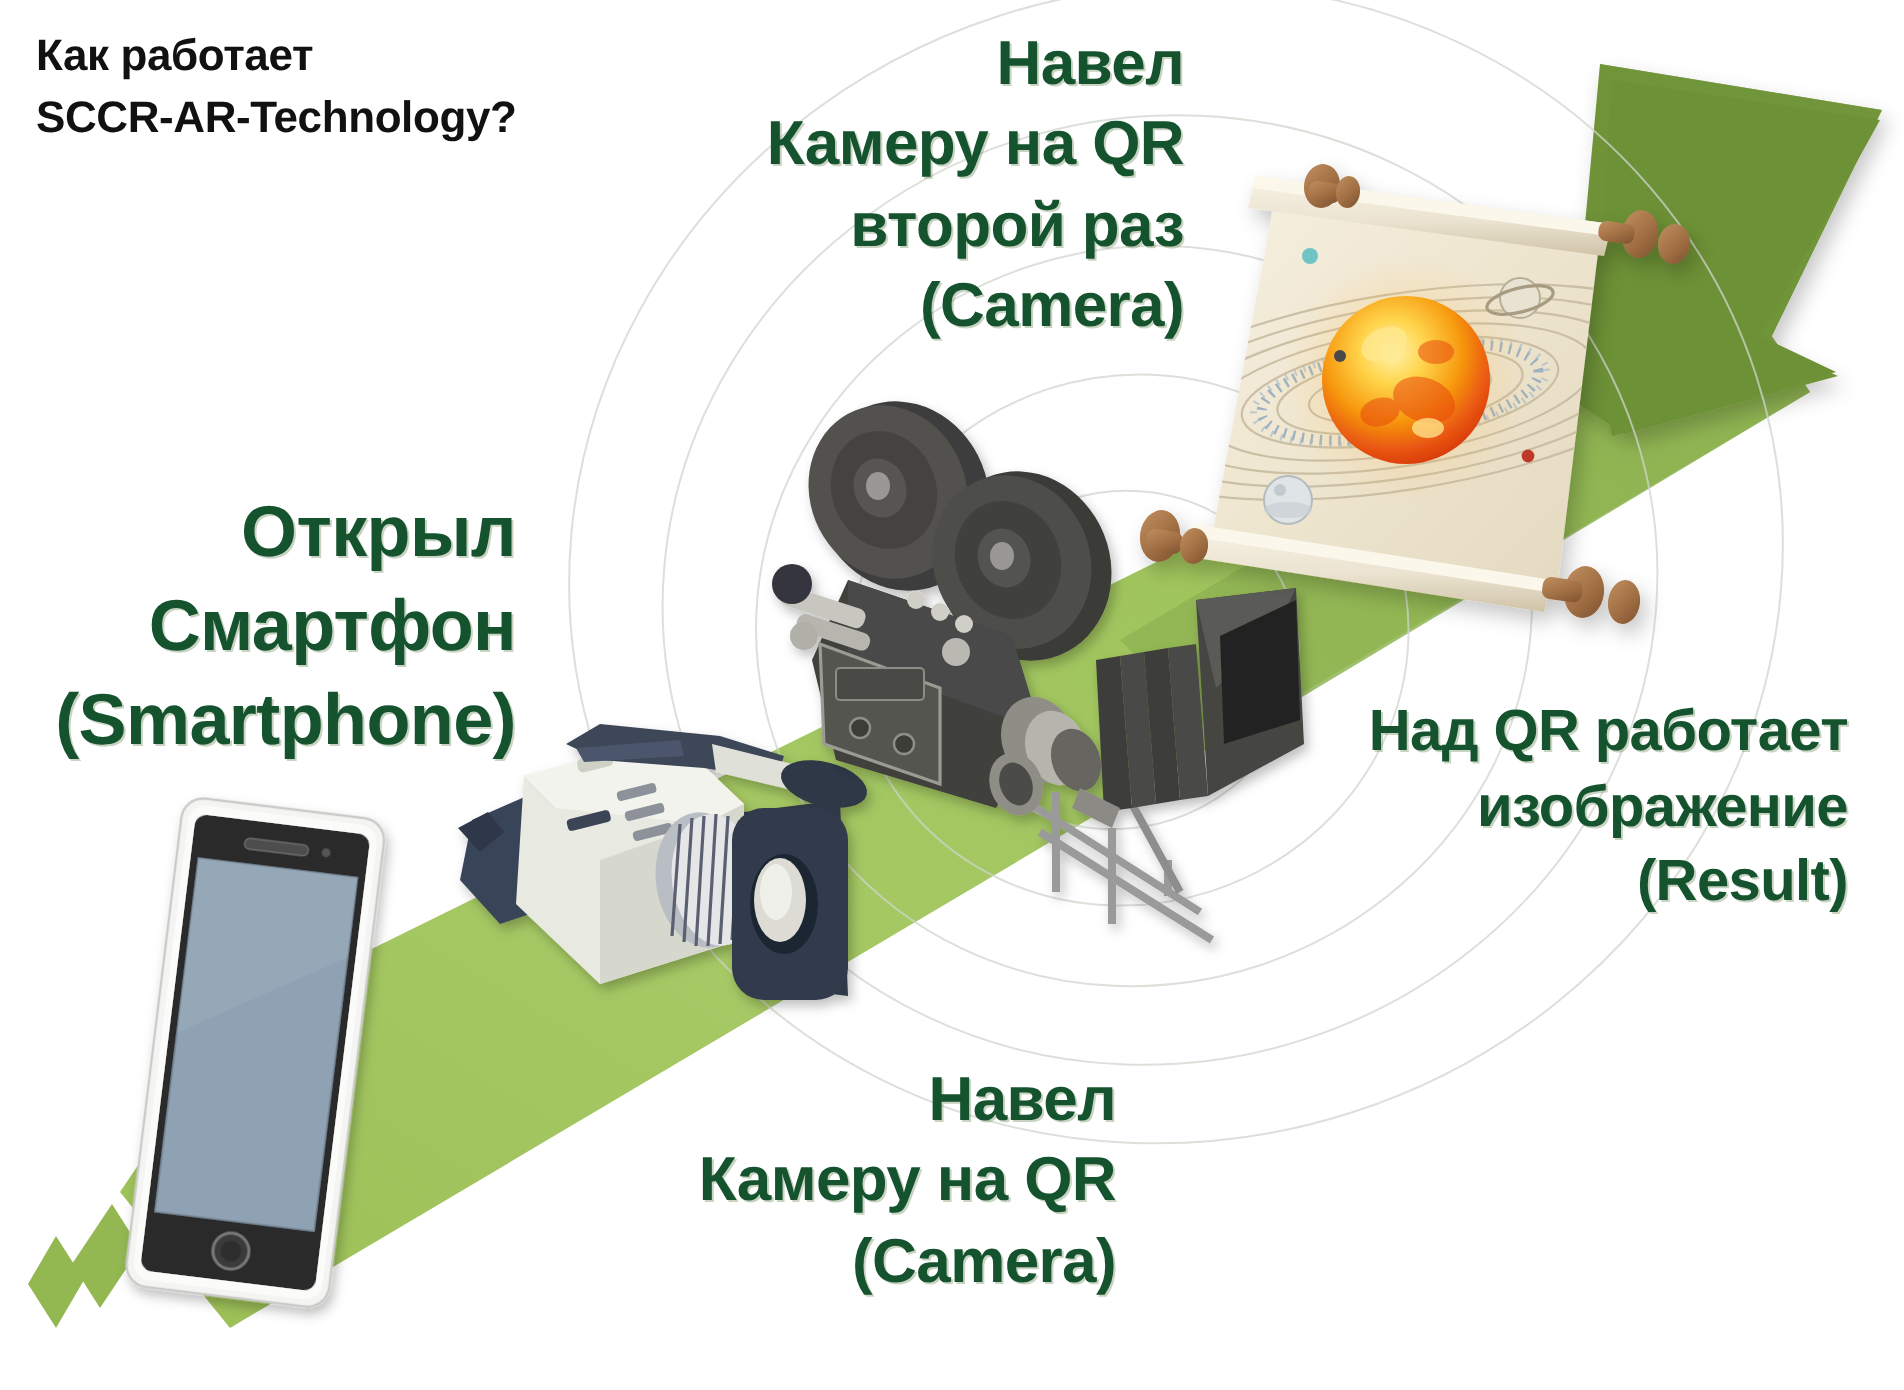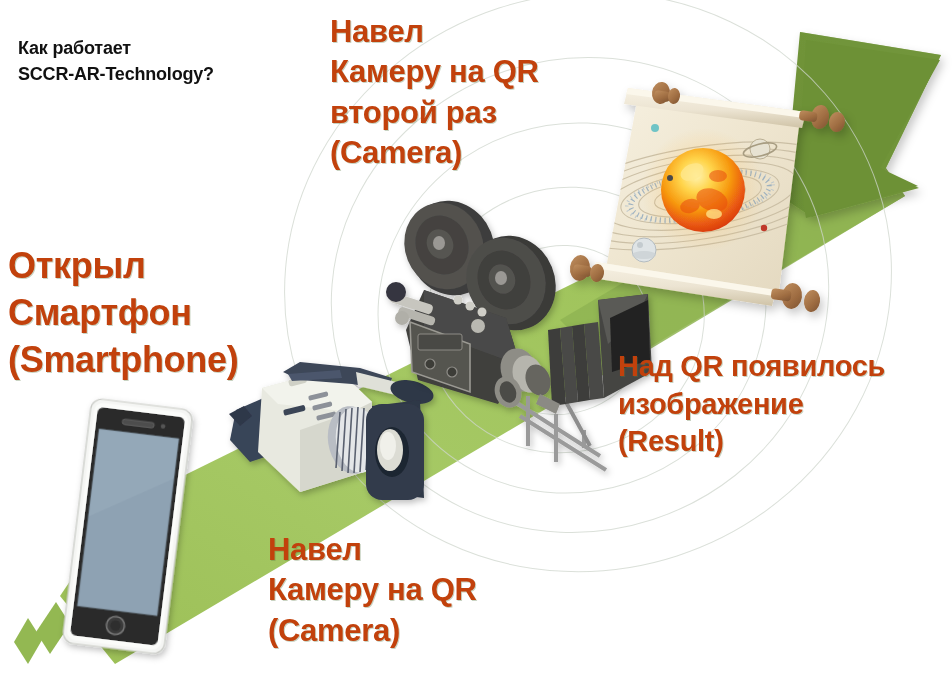--- a/index.html
+++ b/index.html
@@ -8,30 +8,30 @@
     font-family:"Liberation Sans","DejaVu Sans",sans-serif;
     background:#ffffff;
   }
   #stage{position:absolute;inset:0;width:952px;height:695px;overflow:hidden;background:#fff;}
   .layer{position:absolute;left:0;top:0;width:952px;height:695px;}
   svg.layer{pointer-events:none;}
 
   
   #title{
     position:absolute;left:18px;top:12px;width:320px;
-    font-size:18px;font-weight:bold;line-height:1.42;color:#111111;
-    letter-spacing:-0.2px;white-space:pre-line;margin-top:24px;
+    font-size:22px;font-weight:bold;line-height:1.42;color:#111111;
+    letter-spacing:-0.2px;white-space:pre-line;
   }
 
   
   .caption{
     position:absolute;
-    color:#c2410c;
+    color:#14532d;
     font-weight:bold;
-    text-align:left;
+    text-align:right;
     line-height:1.30;
     white-space:pre-line;
     text-shadow:1px 1px 0 rgba(90,120,70,.33);
     letter-spacing:-0.3px;
   }
   #cap-smartphone{left:8px;top:243px;width:250px;font-size:36px;}
   #cap-camera2{left:330px;top:12px;width:262px;font-size:31px;}
   #cap-camera1{left:268px;top:530px;width:290px;font-size:31px;}
   #cap-result{left:618px;top:348px;width:306px;font-size:29px;}
 </style>
@@ -347,17 +347,17 @@
 
   <div class="caption" id="cap-camera2">Навел
 Камеру на QR
 второй раз
 (Camera)</div>
 
   <div class="caption" id="cap-camera1">Навел
 Камеру на QR
 (Camera)</div>
 
-  <div class="caption" id="cap-result">Над QR появилось
+  <div class="caption" id="cap-result">Над QR работает
 изображение
 (Result)</div>
 
 </div>
 
 </body></html>

